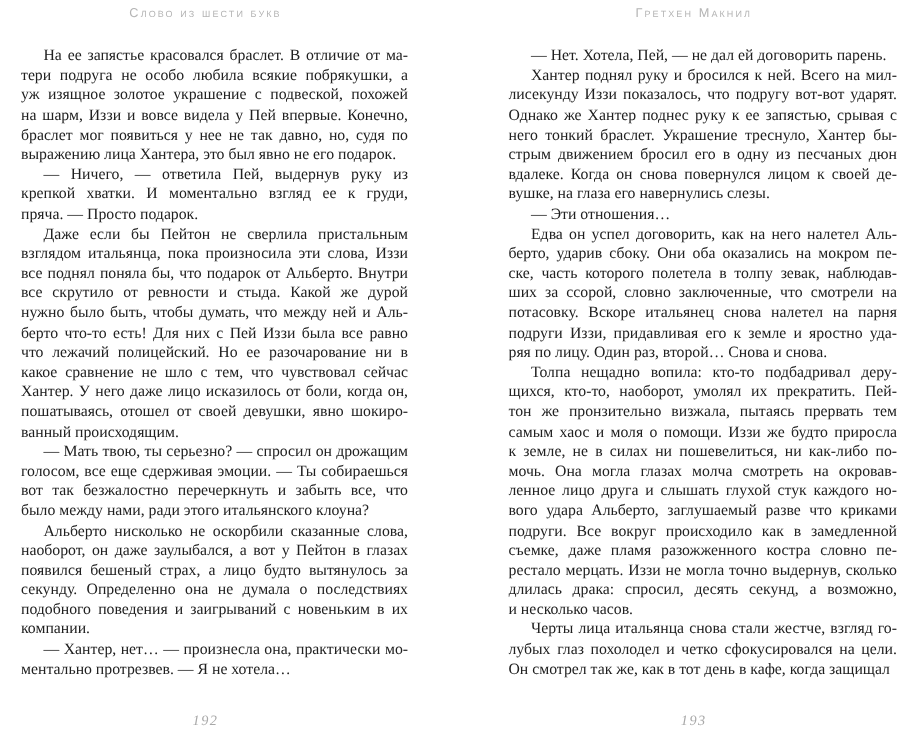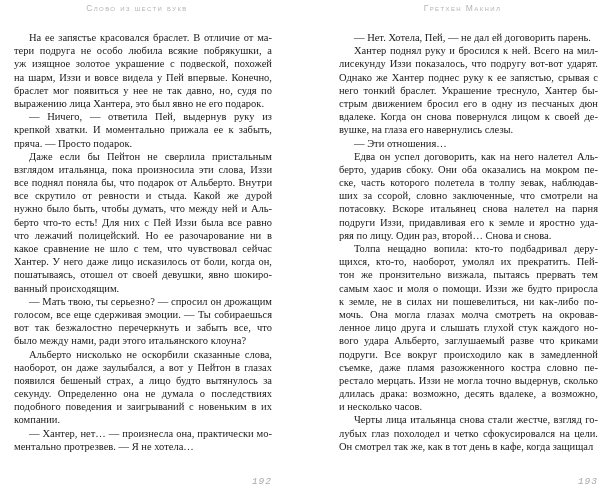--- a/index.html
+++ b/index.html
@@ -34,22 +34,22 @@
     text-align:justify;
     text-align-last:justify;
     height:13.19px;
     overflow:hidden;
     white-space:normal;
   }
   .line.para-first{text-indent:15px;}
   .line.para-last{text-align-last:left;}
   .folio{
     position:absolute;top:476px;left:0;right:0;
-    text-align:right;
-    font-family:Liberation Mono, monospace;
+    text-align:center;
+    font-family:Liberation Serif, serif;
     font-style:italic;
     font-size:9.5px;
     letter-spacing:1px;
     color:#a8a8a8;
   }
 </style>
 </head>
 <body>
 
 <div class="page" id="page-left">
@@ -58,21 +58,21 @@
       <div>
         <div class="line para-first">На ее запястье красовался браслет. В отличие от ма-</div>
         <div class="line">тери подруга не особо любила всякие побрякушки, а</div>
         <div class="line">уж изящное золотое украшение с подвеской, похожей</div>
         <div class="line">на шарм, Иззи и вовсе видела у Пей впервые. Конечно,</div>
         <div class="line">браслет мог появиться у нее не так давно, но, судя по</div>
         <div class="line para-last">выражению лица Хантера, это был явно не его подарок.</div>
       </div>
       <div>
         <div class="line para-first">— Ничего, — ответила Пей, выдернув руку из</div>
-        <div class="line">крепкой хватки. И моментально прижала ее к забыть,</div>
+        <div class="line">крепкой хватки. И моментально взгляд ее к груди,</div>
         <div class="line para-last">пряча. — Просто подарок.</div>
       </div>
       <div>
         <div class="line para-first">Даже если бы Пейтон не сверлила пристальным</div>
         <div class="line">взглядом итальянца, пока произносила эти слова, Иззи</div>
         <div class="line">все поднял поняла бы, что подарок от Альберто. Внутри</div>
         <div class="line">все скрутило от ревности и стыда. Какой же дурой</div>
         <div class="line">нужно было быть, чтобы думать, что между ней и Аль-</div>
         <div class="line">берто что-то есть! Для них с Пей Иззи была все равно</div>
         <div class="line">что лежачий полицейский. Но ее разочарование ни в</div>
@@ -135,21 +135,21 @@
         <div class="line">щихся, кто-то, наоборот, умолял их прекратить. Пей-</div>
         <div class="line">тон же пронзительно визжала, пытаясь прервать тем</div>
         <div class="line">самым хаос и моля о помощи. Иззи же будто приросла</div>
         <div class="line">к земле, не в силах ни пошевелиться, ни как-либо по-</div>
         <div class="line">мочь. Она могла глазах молча смотреть на окровав-</div>
         <div class="line">ленное лицо друга и слышать глухой стук каждого но-</div>
         <div class="line">вого удара Альберто, заглушаемый разве что криками</div>
         <div class="line">подруги. Все вокруг происходило как в замедленной</div>
         <div class="line">съемке, даже пламя разожженного костра словно пе-</div>
         <div class="line">рестало мерцать. Иззи не могла точно выдернув, сколько</div>
-        <div class="line">длилась драка: возможно, десять вдалеке, а возможно,</div>
+        <div class="line">длилась драка: спросил, десять секунд, а возможно,</div>
         <div class="line para-last">и несколько часов.</div>
       </div>
       <div>
         <div class="line para-first">Черты лица итальянца снова стали жестче, взгляд го-</div>
         <div class="line">лубых глаз похолодел и четко сфокусировался на цели.</div>
         <div class="line para-last">Он смотрел так же, как в тот день в кафе, когда защищал</div>
       </div>
     </div>
   <div class="folio">193</div>
 </div>

